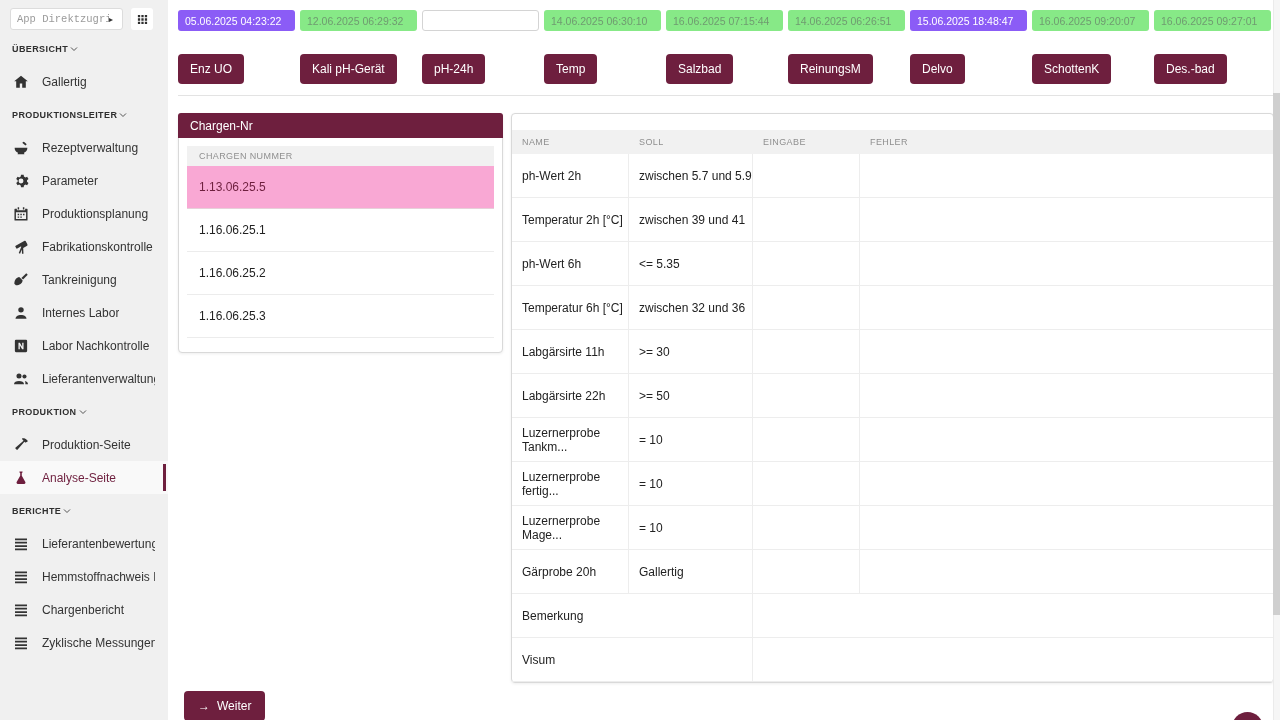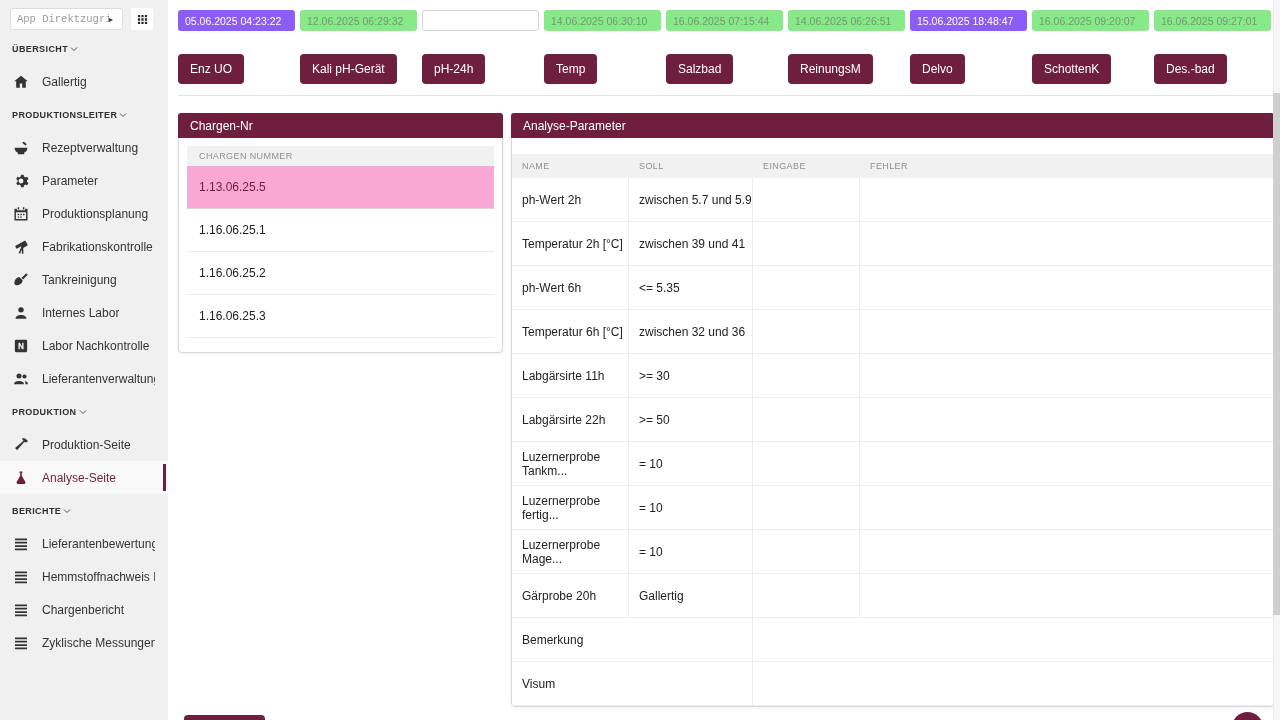--- a/index.html
+++ b/index.html
@@ -246,21 +246,20 @@
           <div id="chargen-rows">
               <div class="chargen-row selected">1.13.06.25.5</div>
               <div class="chargen-row">1.16.06.25.1</div>
               <div class="chargen-row">1.16.06.25.2</div>
               <div class="chargen-row">1.16.06.25.3</div>
             </div>
         </div>
       </section>
 
       <section class="panel analyse">
-        <div class="panel-header">Analyse-Parameter</div>
         <div class="analyse-body">
           <div class="a-thead" id="a-thead">
               <div class="c1">NAME</div>
               <div class="c2">SOLL</div>
               <div class="c3">EINGABE</div>
               <div class="c4">FEHLER</div>
             </div>
           <div id="a-rows">
               <div class="a-row">
                 <div class="a-cell c1">ph-Wert 2h</div>

